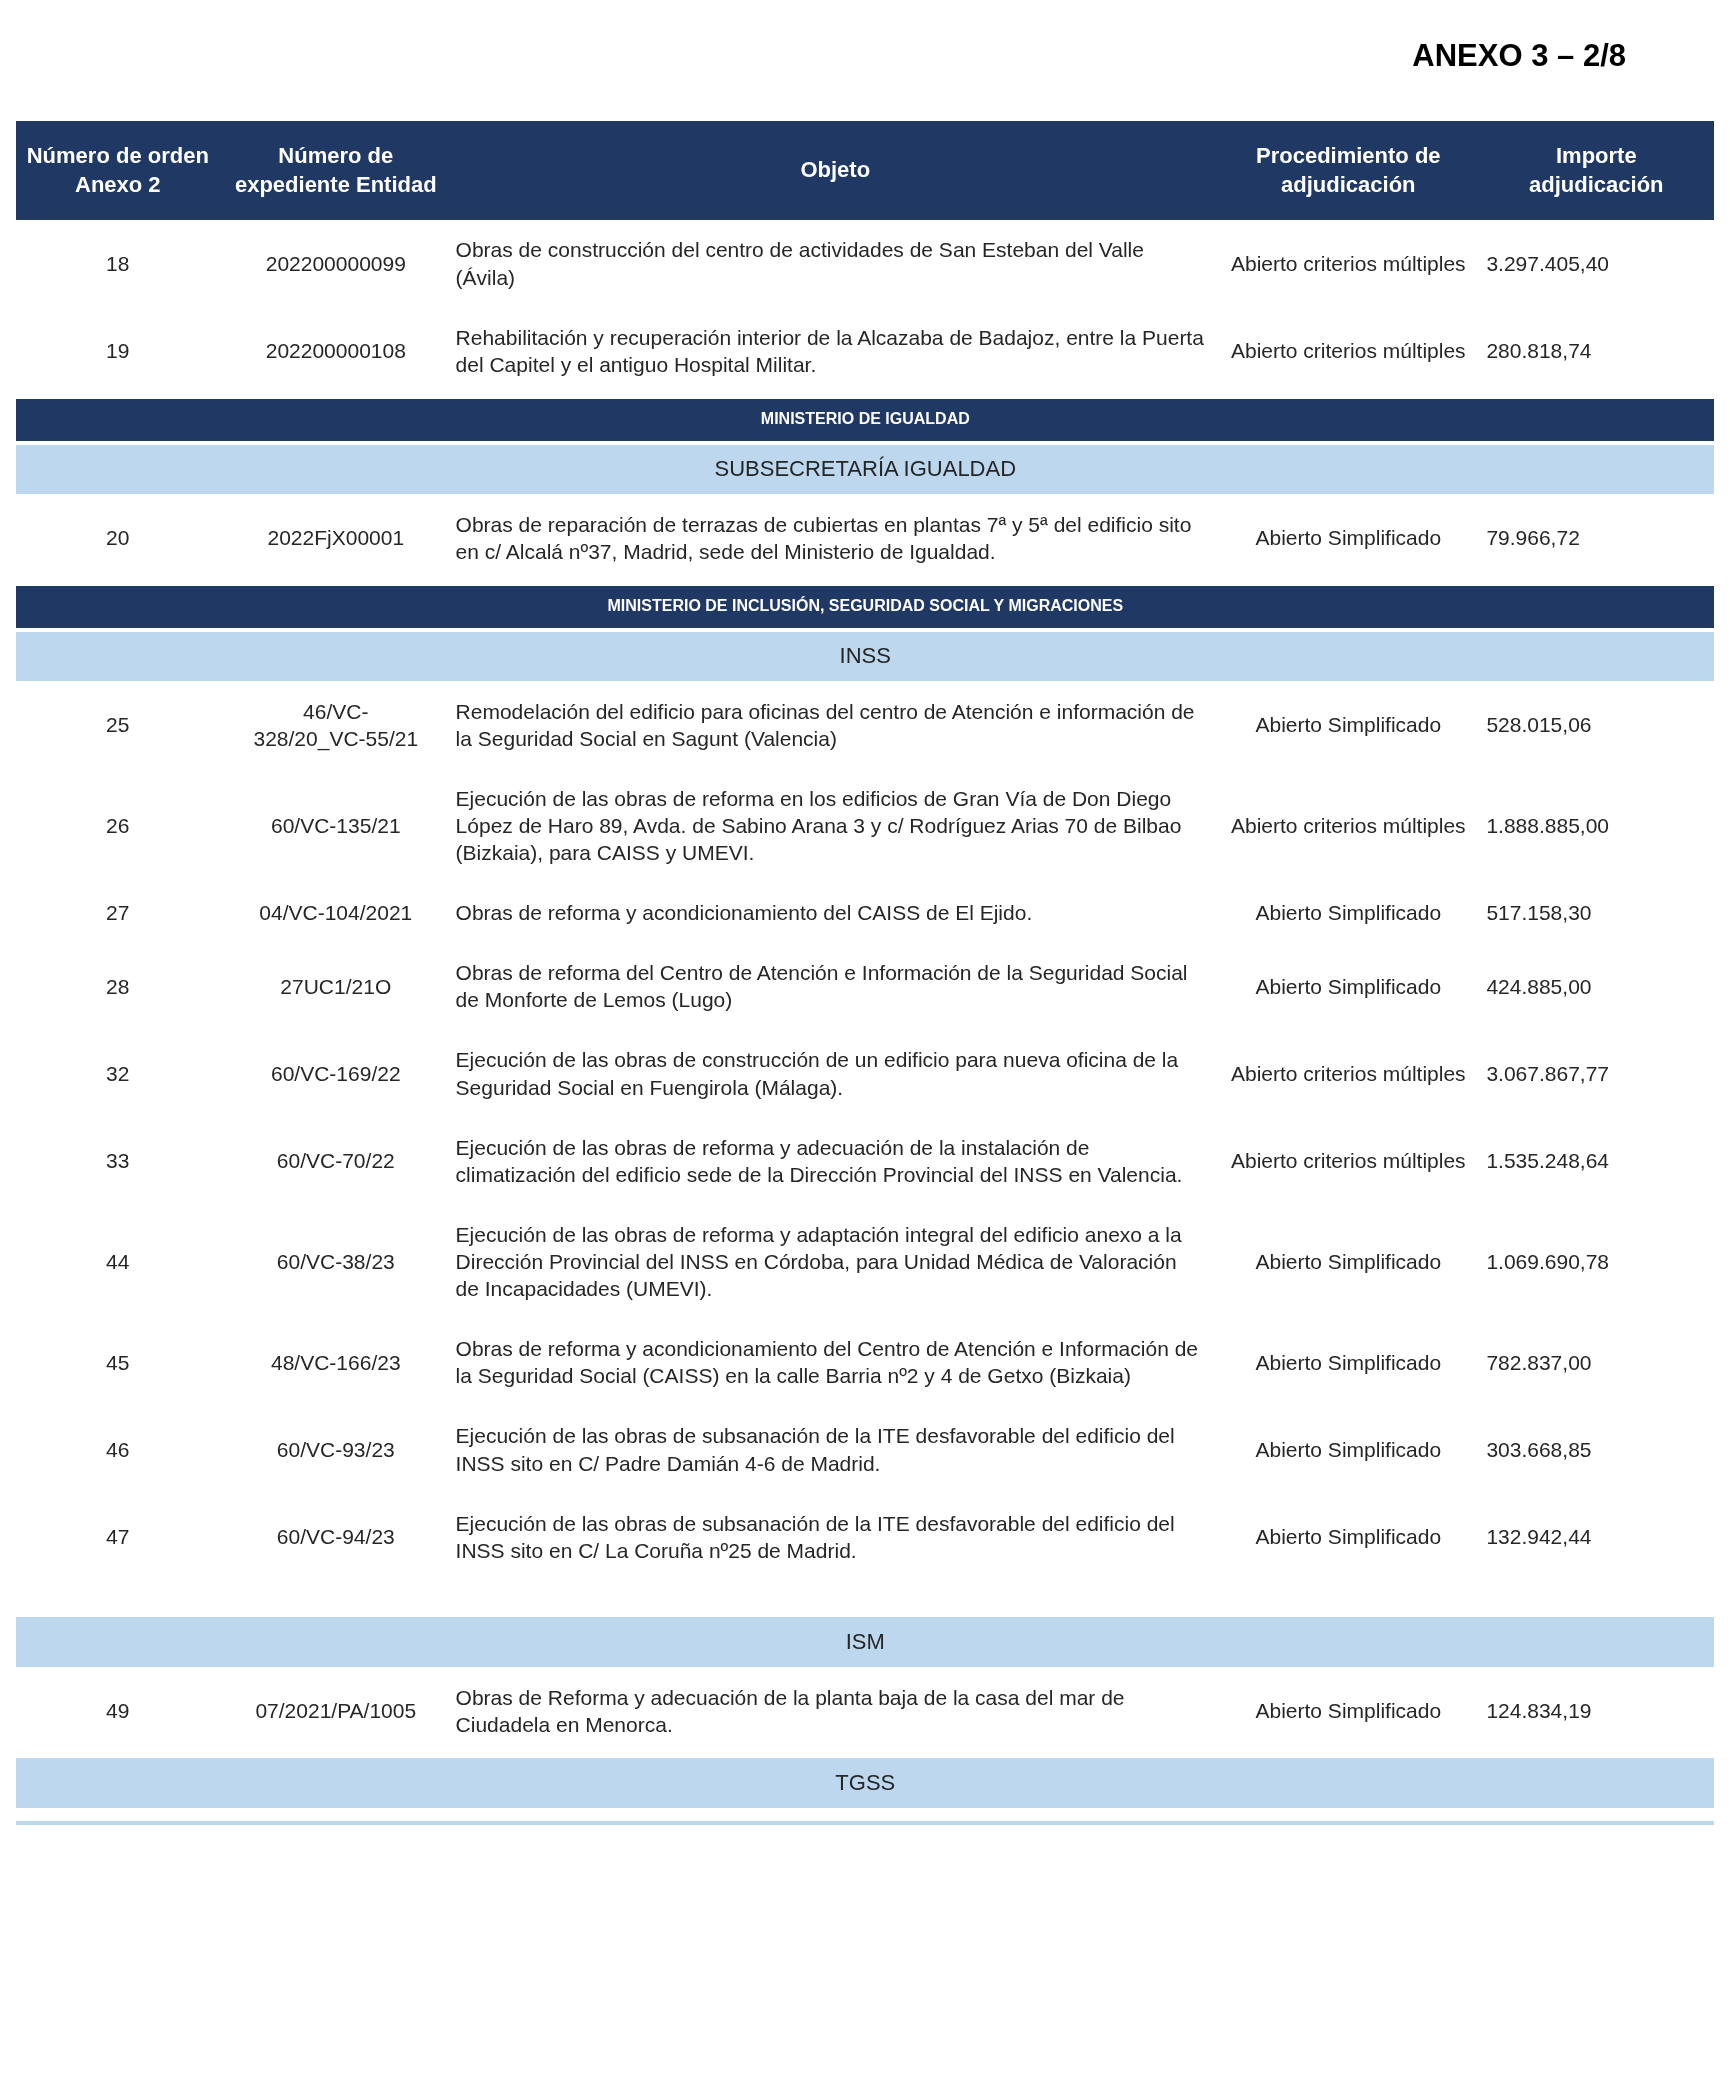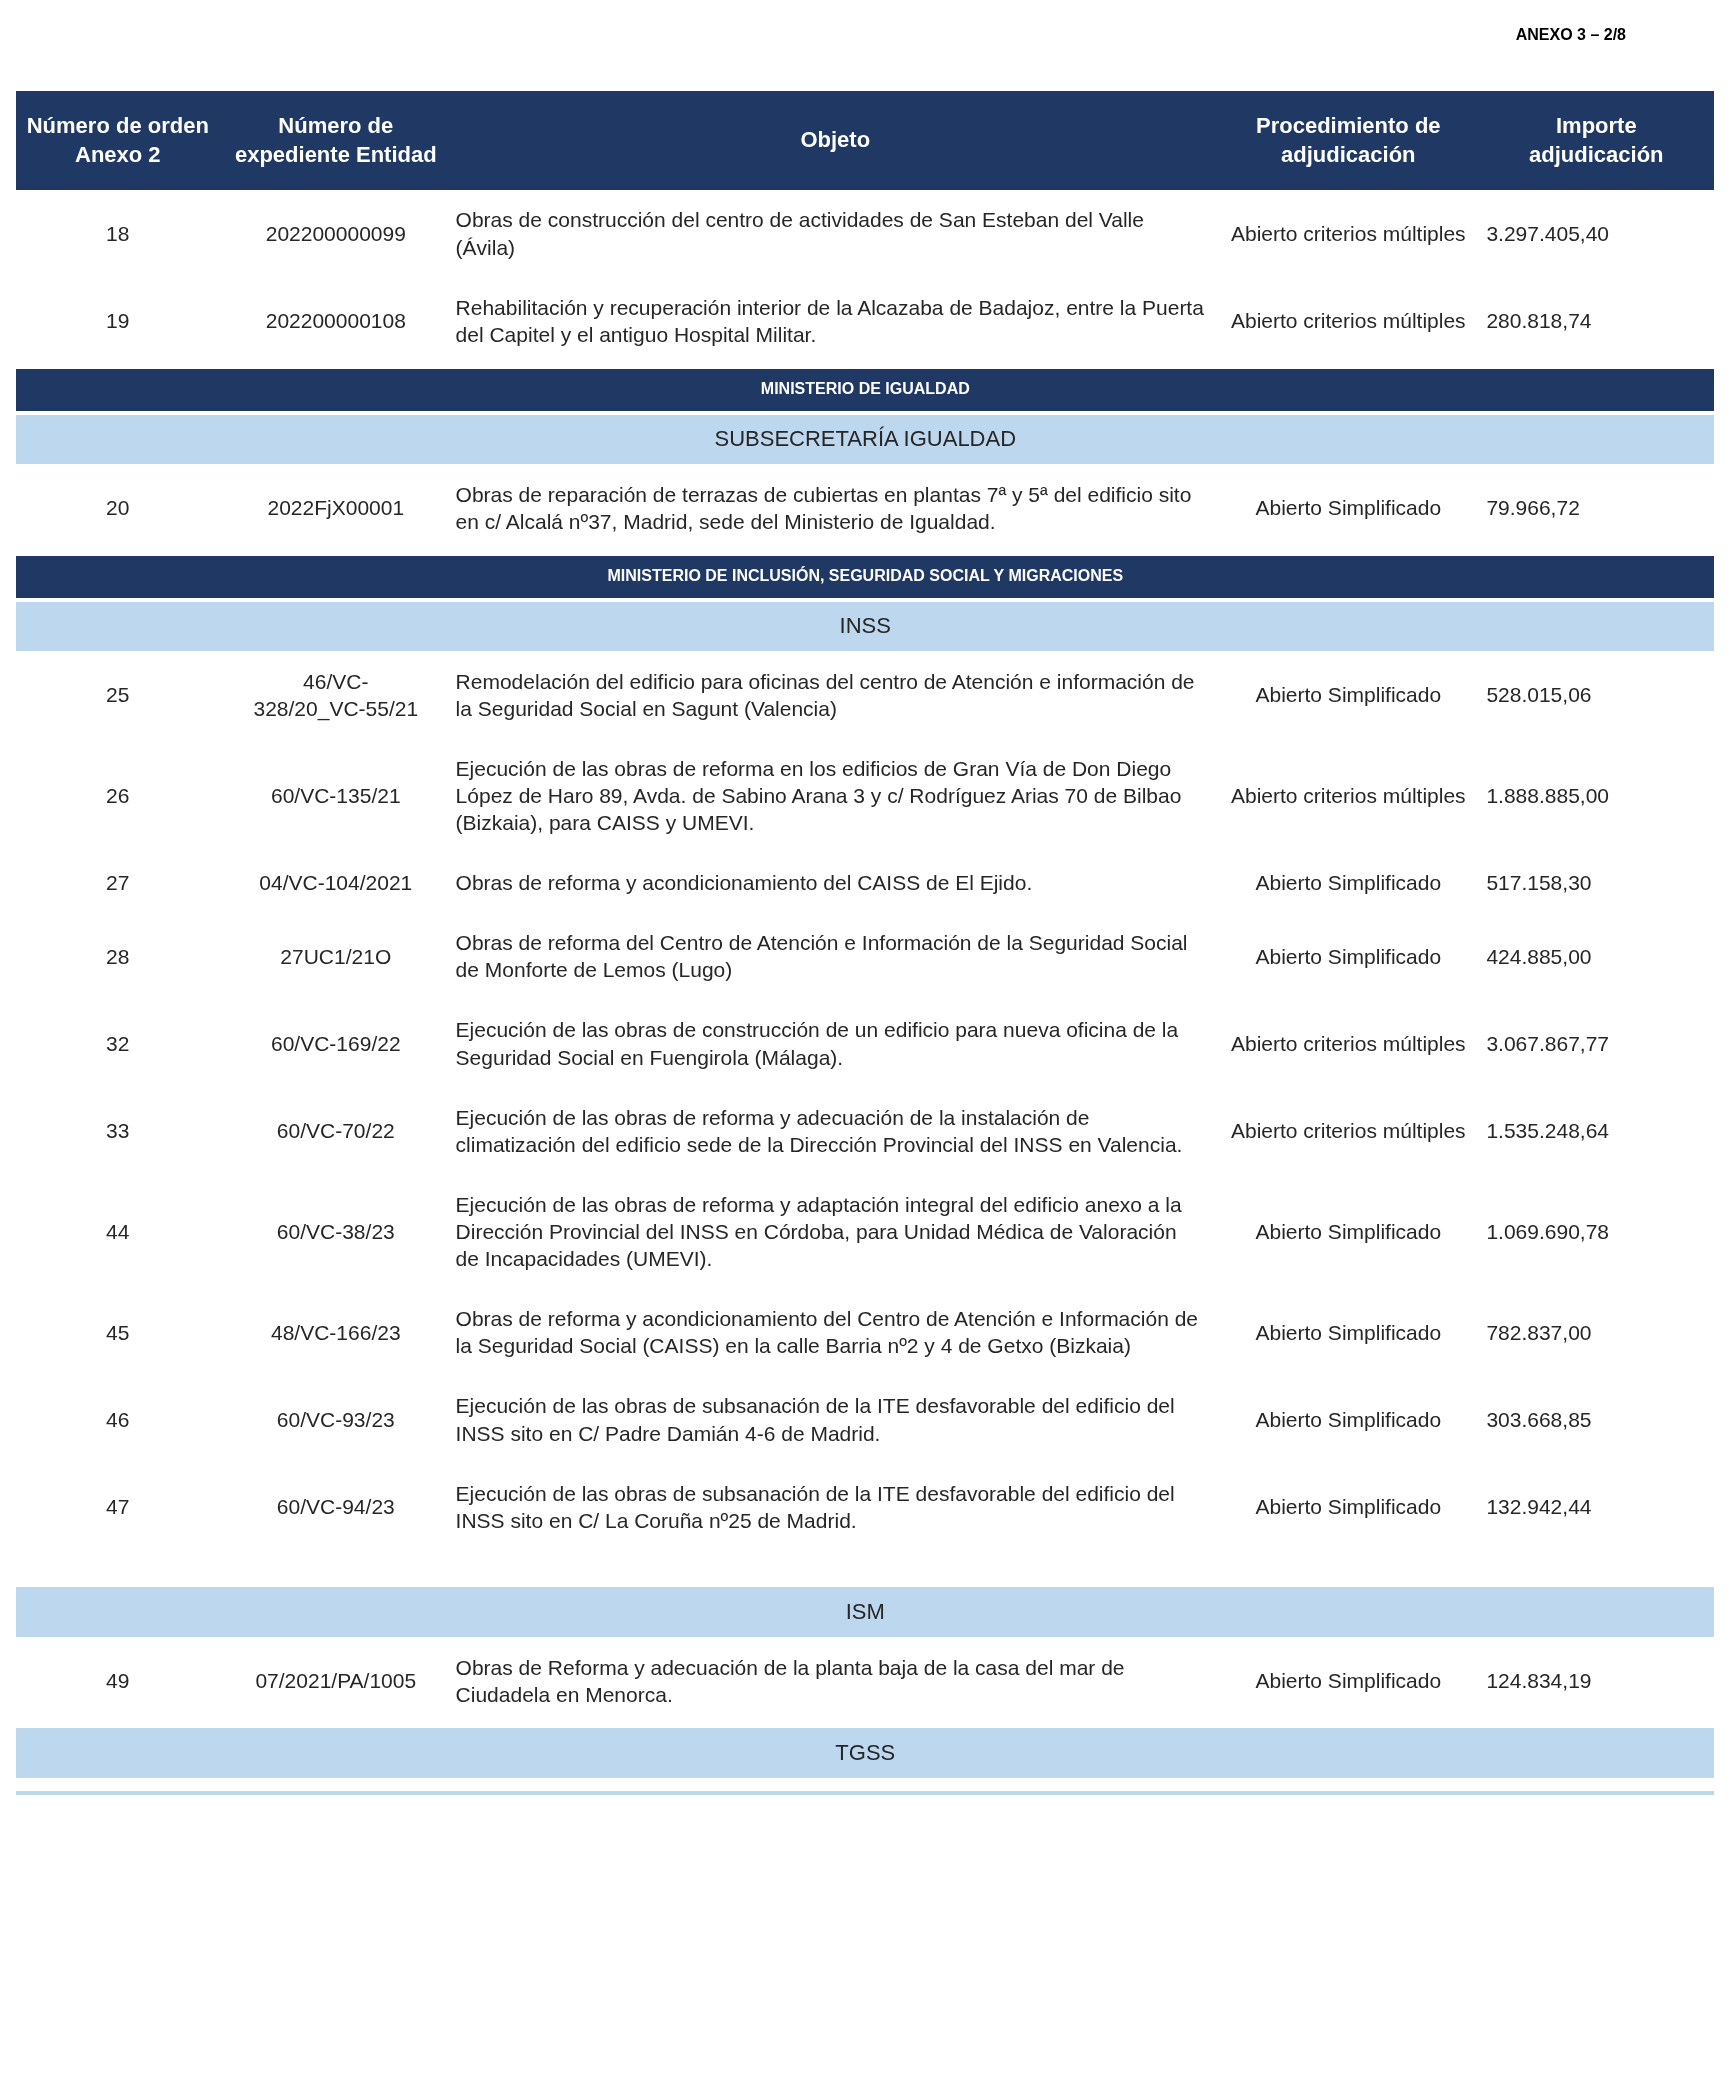--- a/index.html
+++ b/index.html
@@ -8,22 +8,22 @@
     width: 1730px;
     min-height: 2097px;
     background: #ffffff;
     font-family: "Liberation Sans", sans-serif;
     color: #262626;
     overflow-x: hidden;
   }
 
   .annex-label {
     text-align: right;
-    padding: 26px 104px 0 0;
-    font-size: 16px;
+    padding: 38px 104px 0 0;
+    font-size: 31px;
     font-weight: 700;
     color: #000000;
   }
 
   .doc-table {
     margin: 47px 16.3px 0 16.3px;
     width: 1698px;
     border-collapse: separate;
     border-spacing: 0;
     table-layout: fixed;

